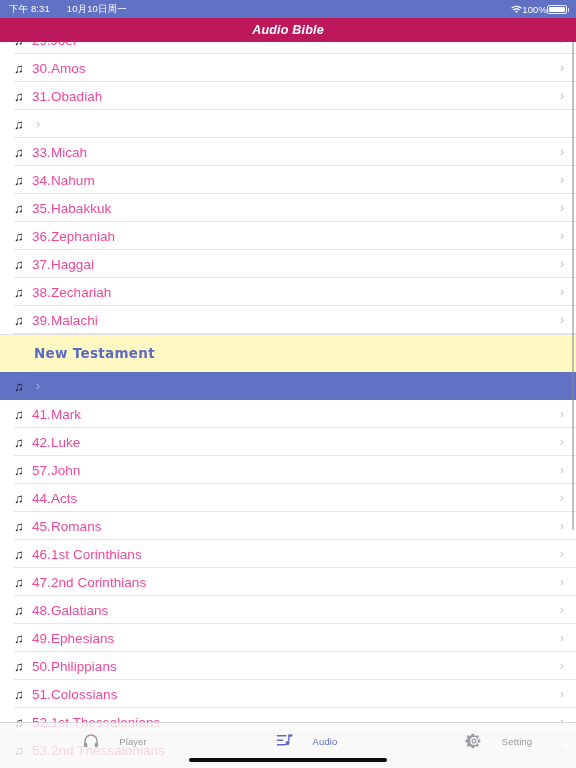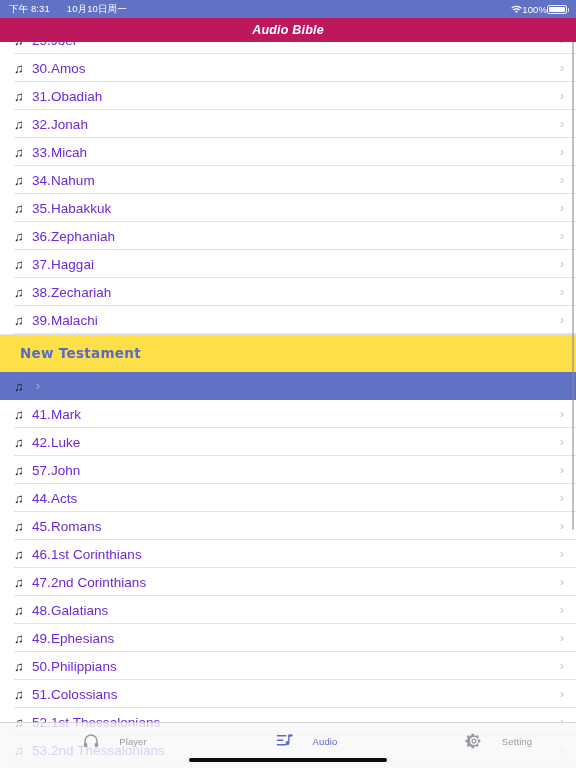--- a/index.html
+++ b/index.html
@@ -122,21 +122,21 @@
     width: 18px;
     flex: 0 0 18px;
     font-size: 13px;
     color: #2b2b2b;
     line-height: 1;
     text-align: left;
   }
   .row-label {
     flex: 1 1 auto;
     font-size: 13.5px;
-    color: #6d28d9;
+    color: #ec4899;
     white-space: nowrap;
     overflow: hidden;
     letter-spacing: 0.05px;
   }
   .row-chevron {
     flex: 0 0 auto;
     width: 12px;
     color: #c3c3c8;
     font-size: 12px;
     text-align: center;
@@ -148,24 +148,24 @@
   }
   .row.selected::after { background: #6171c4; }
   .row.selected .row-label { color: #ffffff; }
   .row.selected .row-note { color: #1b1b24; }
   .row.selected .row-chevron { color: #adb6e0; }
 
   
   .section-header {
     position: relative;
     height: 38px;
-    background: #fde047;
-    display: flex;
-    align-items: center;
-    padding-left: 20px;
+    background: #fef9c3;
+    display: flex;
+    align-items: center;
+    padding-left: 34px;
     box-sizing: border-box;
   }
   .section-header::before {
     content: "";
     position: absolute;
     top: 0; left: 0; right: 0;
     height: 1px;
     background: #e2e2e4;
   }
   .section-header-label {
@@ -282,21 +282,20 @@
           <span class="row-label">30.Amos</span>
           <span class="row-chevron">›</span>
         </div>
         <div class="row">
           <span class="row-note">♫</span>
           <span class="row-label">31.Obadiah</span>
           <span class="row-chevron">›</span>
         </div>
         <div class="row">
           <span class="row-note">♫</span>
-          <span class="row-label">32.Jonah</span>
           <span class="row-chevron">›</span>
         </div>
         <div class="row">
           <span class="row-note">♫</span>
           <span class="row-label">33.Micah</span>
           <span class="row-chevron">›</span>
         </div>
         <div class="row">
           <span class="row-note">♫</span>
           <span class="row-label">34.Nahum</span>

